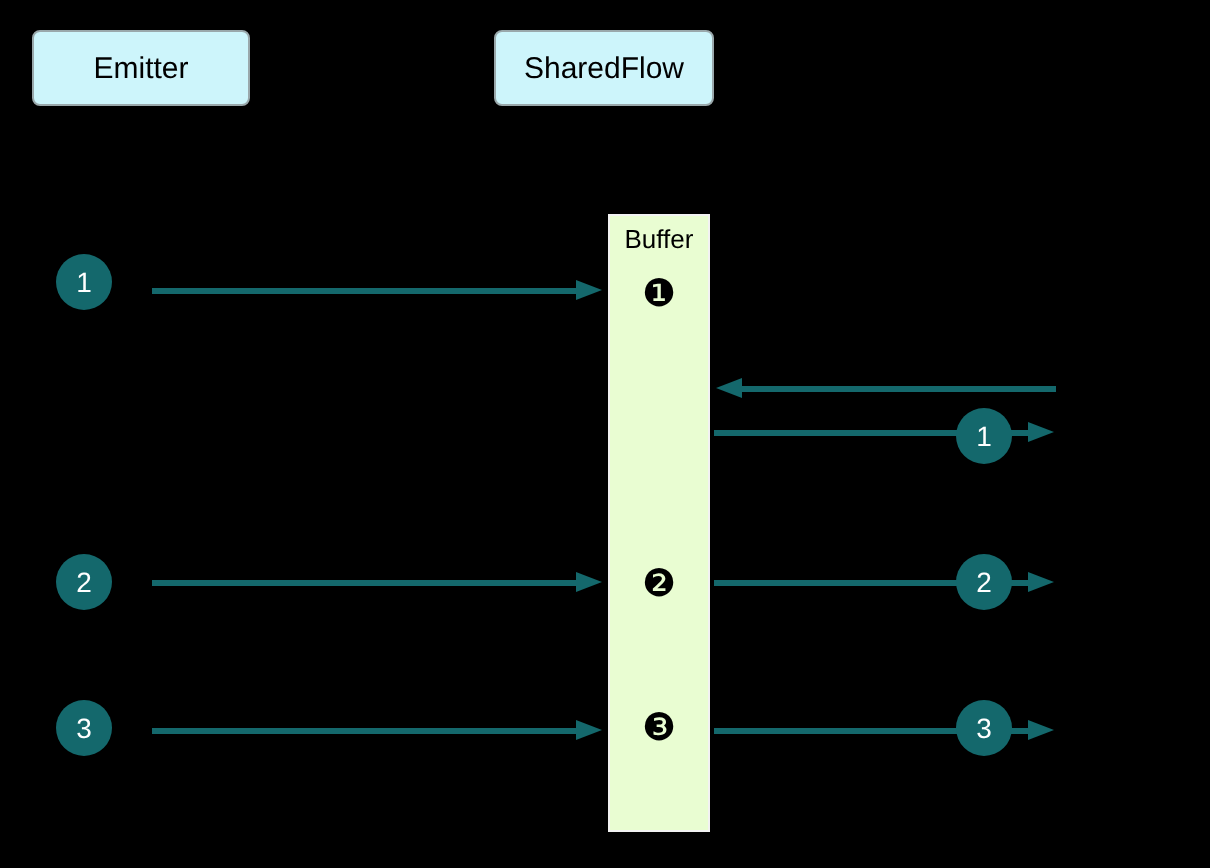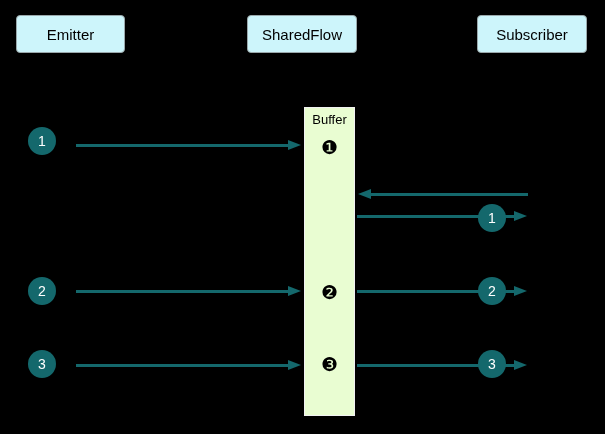--- a/index.html
+++ b/index.html
@@ -119,23 +119,20 @@
 <body>
 
 <div class="canvas">
 
   <div class="hdr hdr-emitter">
     <span>Emitter</span>
   </div>
   <div class="hdr hdr-sharedflow">
     <span>SharedFlow</span>
   </div>
-  <div class="hdr hdr-subscriber">
-    <span>Subscriber</span>
-  </div>
 
   <div class="buffer">
     <div class="buffer-label">Buffer</div>
     <div class="slot slot-1">❶</div>
     <div class="slot slot-2">❷</div>
     <div class="slot slot-3">❸</div>
   </div>
 
   <div class="chip chip-e1">
     <span>1</span>

